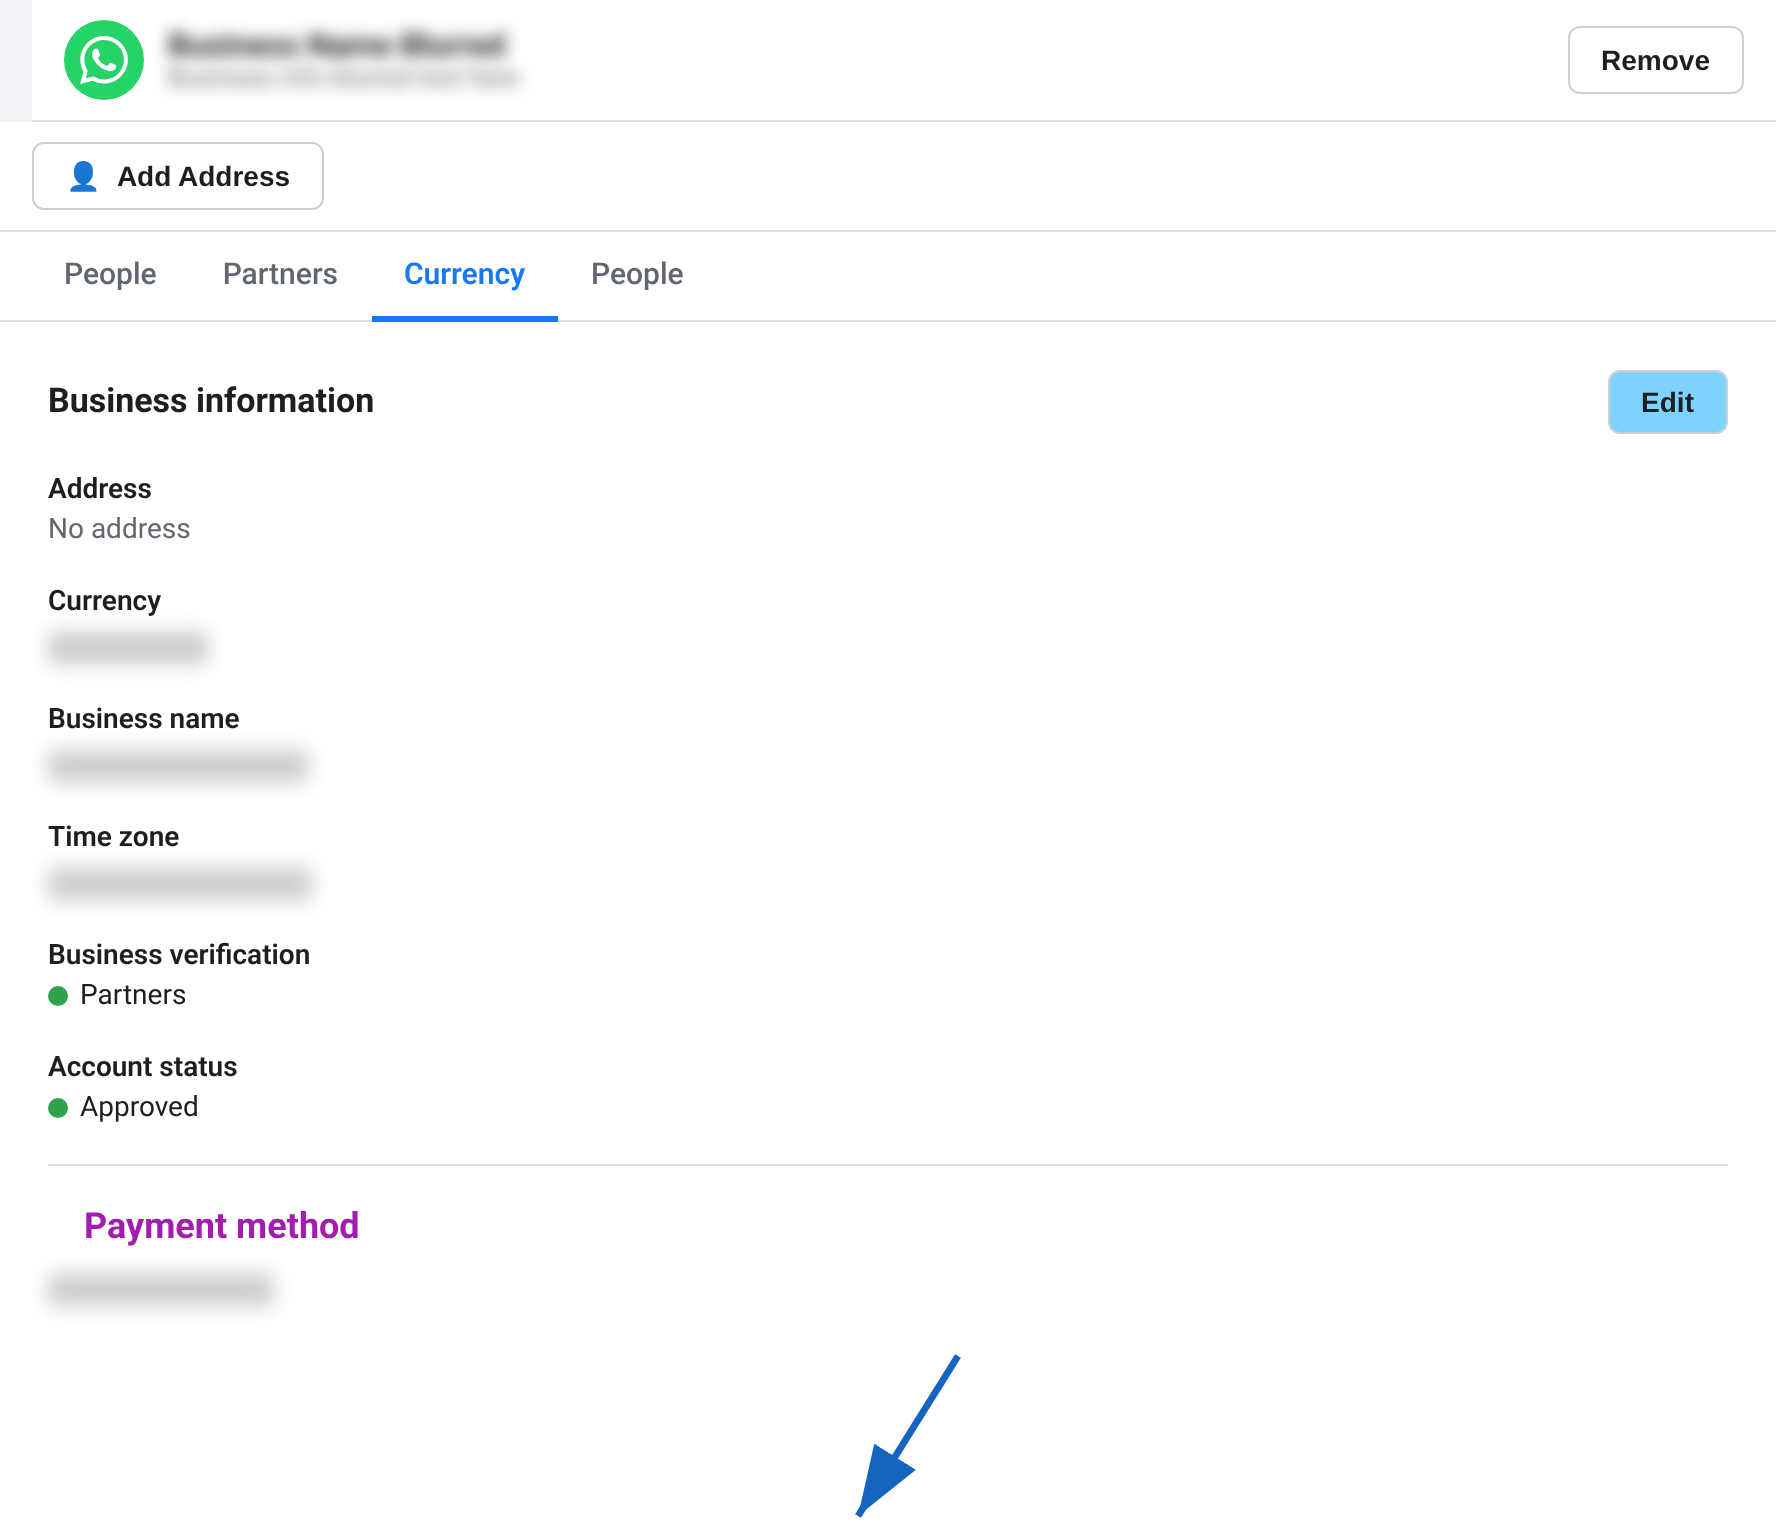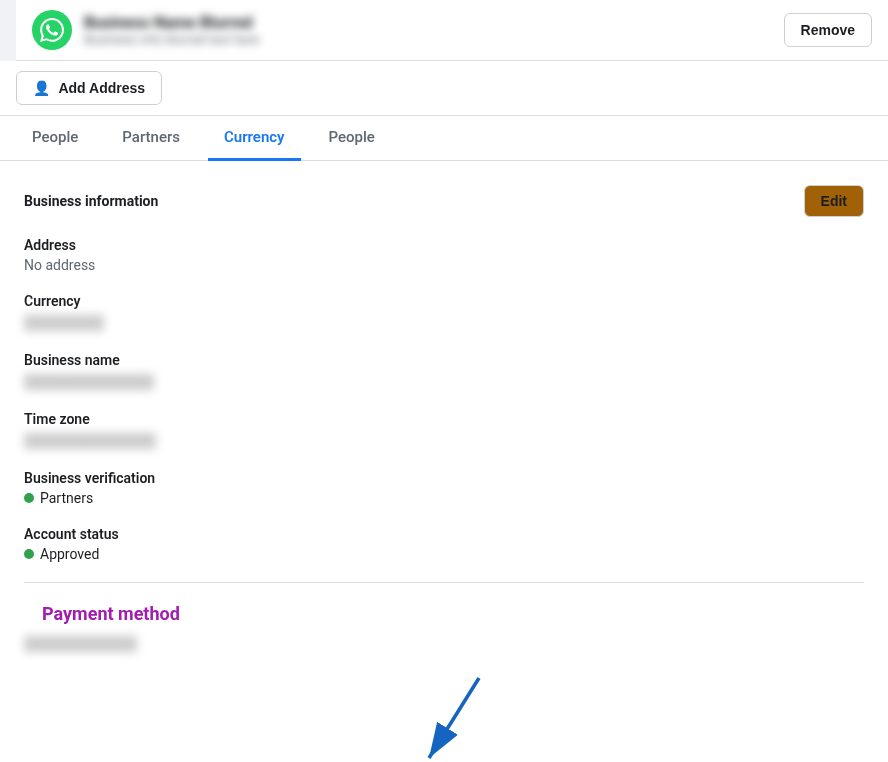--- a/index.html
+++ b/index.html
@@ -84,21 +84,21 @@
       font-weight: 600;
       color: #1c1e21;
       cursor: pointer;
     }
 
     
     .tabs {
       background: #fff;
       border-bottom: 1px solid #ddd;
       display: flex;
-      gap: 12px;
+      gap: 1px;
       padding: 0 16px;
     }
     .tab {
       padding: 12px 16px;
       font-size: 15px;
       font-weight: 500;
       color: #606770;
       cursor: pointer;
       border-bottom: 3px solid transparent;
       margin-bottom: -1px;
@@ -118,27 +118,27 @@
       position: relative;
     }
 
     .section-header {
       display: flex;
       justify-content: space-between;
       align-items: center;
       margin-bottom: 20px;
     }
     .section-title {
-      font-size: 14px;
+      font-size: 17px;
       font-weight: 700;
       color: #1c1e21;
     }
     .edit-btn {
       border: 1px solid #ccd0d5;
-      background: #a16207;
+      background: #7dd3fc;
       border-radius: 6px;
       padding: 7px 16px;
       font-size: 14px;
       font-weight: 600;
       color: #1c1e21;
       cursor: pointer;
     }
 
     .info-row {
       margin-bottom: 20px;

